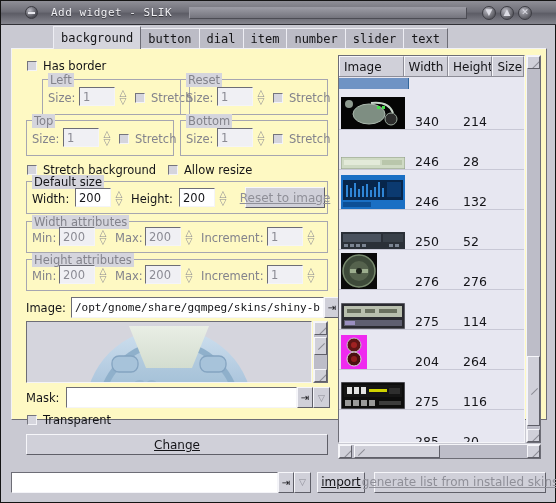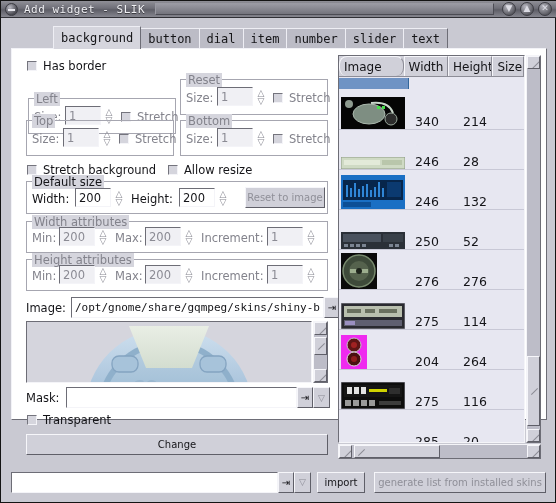--- a/index.html
+++ b/index.html
@@ -22,26 +22,27 @@
     background: #c9c9d2;
     border: 1px solid #141414;
     display: flex;
     flex-direction: column;
   }
 
   
   .titlebar {
     position: absolute;
     left: 0; top: 0;
-    width: 556px; height: 17px;
+    width: 556px; height: 24px;
     background: linear-gradient(to bottom, #8f8f97 0%, #6f6f78 45%, #5d5d66 55%, #86868f 100%);
     display: flex;
     align-items: center;
-    padding: 0 0;
+    padding: 0 20px;
     border-bottom: 1px solid #303036;
+    gap: 7px;
   }
   .title-icon {
     width: 13px; height: 13px;
     border-radius: 50%;
     background: radial-gradient(circle at 35% 32%, #b9b9c2, #4a4a52 70%);
     border: 1px solid #3b3b42;
     margin-left: 4px; margin-right: 6px;
     position: relative;
     flex: none;
   }
@@ -125,21 +126,21 @@
     line-height: 22px;
     z-index: 3;
     position: relative;
   }
 
   
   .page {
     position: absolute;
     left: 5px; top: 25px;
     width: 536px; height: 372px;
-    background: #ffffff;
+    background: #fef9c3;
     border-left: 1px solid #f2f2f7;
     border-top: 1px solid #f2f2f7;
     border-right: 1px solid #6d6d76;
     border-bottom: 1px solid #6d6d76;
   }
 
   .leftpane {
     position: absolute;
     left: 8px; top: 6px;
     width: 312px; height: 404px;
@@ -205,26 +206,27 @@
   .tri {
     font-size: 9px; color: #888892; line-height: 8px;
   }
 
   .btn {
     background: #d0d0d9;
     border-left: 1px solid #f6f6fa;
     border-top: 1px solid #f6f6fa;
     border-right: 1px solid #5f5f68;
     border-bottom: 1px solid #5f5f68;
-    font-size: 10px;
+    font-size: 12px;
     color: #141418;
     display: flex;
     align-items: center;
     justify-content: center;
     white-space: nowrap;
+    text-decoration: underline;
   }
   .btn.disabled { color: #8f8f98; }
 
   
   .preview {
     position: absolute;
     background: #d5d5dd;
     border-left: 1px solid #6d6d76;
     border-top: 1px solid #6d6d76;
     border-right: 1px solid #f4f4f8;
@@ -438,21 +440,21 @@
 
     <div class="page">
 
       <div class="leftpane">
 
         <div class="chk-row" style="position:absolute;left:7px;top:4px;">
           <span class="checkbox"></span>
           <span class="lbl">Has border</span>
         </div>
 
-        <div class="group" style="left:8px;top:24px;width:148px;height:36px;margin-top:19px;">
+        <div class="group" style="left:22px;top:24px;width:148px;height:36px;">
           <span class="group-title">Left</span>
           <span class="lbl dim" style="position:absolute;left:5px;top:11px;">Size:</span>
           <div class="field dim" style="position:absolute;left:36px;top:7px;width:36px;height:19px;">1</div>
           <div class="spin" style="position:absolute;left:74px;top:7px;height:19px;">
             <span class="tri">△</span>
             <span class="tri">▽</span>
           </div>
           <div class="chk-row" style="position:absolute;left:92px;top:11px;">
             <span class="checkbox"></span>
             <span class="lbl dim">Stretch</span>
@@ -628,21 +630,21 @@
           <span class="lbl">Transparent</span>
         </div>
 
         <div class="btn" style="position:absolute;left:6px;top:379px;width:302px;height:21px;">Change</div>
       </div>
 
       <div class="listwrap">
         <div class="listbox">
 
           <div class="lhead">
-            <div class="hc" style="width:70px;border-radius:8px;">Image</div>
+            <div class="hc" style="width:70px;">Image</div>
             <div class="hc" style="width:48px;text-align:center;">Width</div>
             <div class="hc" style="width:48px;">Height</div>
             <div class="hc" style="width:34px;">Size</div>
           </div>
 
           <div class="rowsview">
 
             <div class="partialbar">
                 <div></div>
               </div>

